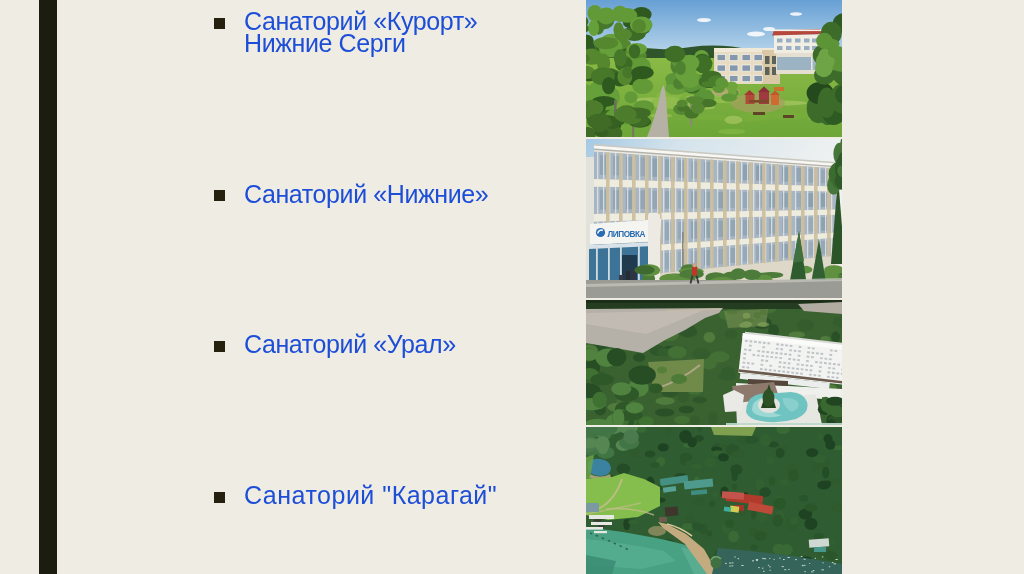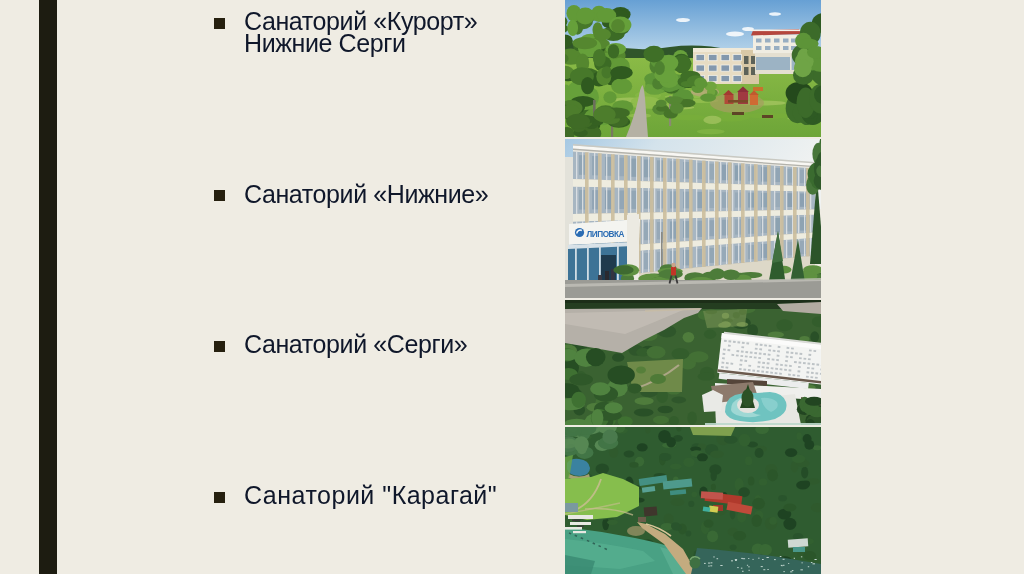--- a/index.html
+++ b/index.html
@@ -1,36 +1,36 @@
 <!DOCTYPE html>
 <html><head><meta charset="utf-8"><title>slide</title><style>
 html,body{margin:0;padding:0;}
 body{width:1024px;height:574px;position:relative;overflow:hidden;background:#efece3;font-family:"Liberation Sans",sans-serif;}
-.item{position:absolute;left:214px;display:flex;align-items:flex-start;color:#0f172a;}
+.item{position:absolute;left:214px;display:flex;align-items:flex-start;color:#1d4ed8;}
 .b{width:11px;height:11px;background:#26200f;margin-top:7.5px;flex:none;}
 .t{margin-left:19px;font-size:25px;line-height:22px;letter-spacing:-0.4px;white-space:nowrap;}
-.ph{position:absolute;left:565px;width:256px;overflow:hidden;}
+.ph{position:absolute;left:586px;width:256px;overflow:hidden;}
 </style></head>
 <body>
 
 <div style="position:absolute;left:38.8px;top:0;width:18.6px;height:574px;background:#1d1c11"></div>
 
 <div class="item" style="top:10.3px">
   <span class="b"></span>
   <span class="t">Санаторий «Курорт»<br>Нижние Серги</span>
 </div>
 
 <div class="item" style="top:182.6px">
   <span class="b"></span>
   <span class="t">Санаторий «Нижние»</span>
 </div>
 
 <div class="item" style="top:333.4px">
   <span class="b"></span>
-  <span class="t">Санаторий «Серги»</span>
+  <span class="t">Санаторий «Урал»</span>
 </div>
 
 <div class="item" style="top:484.3px">
   <span class="b"></span>
   <span class="t"><span style="letter-spacing:0.5px">Санаторий "Карагай"</span></span>
 </div>
 
 <div class="ph" style="top:0;height:137px">
 <svg width="256" height="137" viewBox="0 0 256 137" style="position:absolute;display:block">
       <defs>

